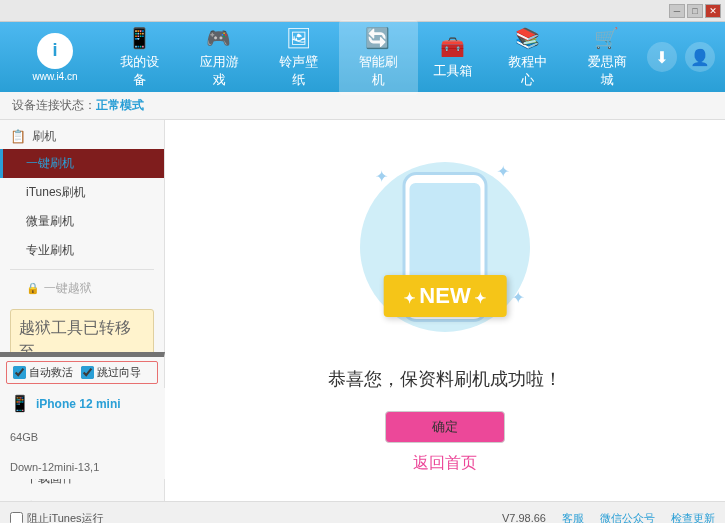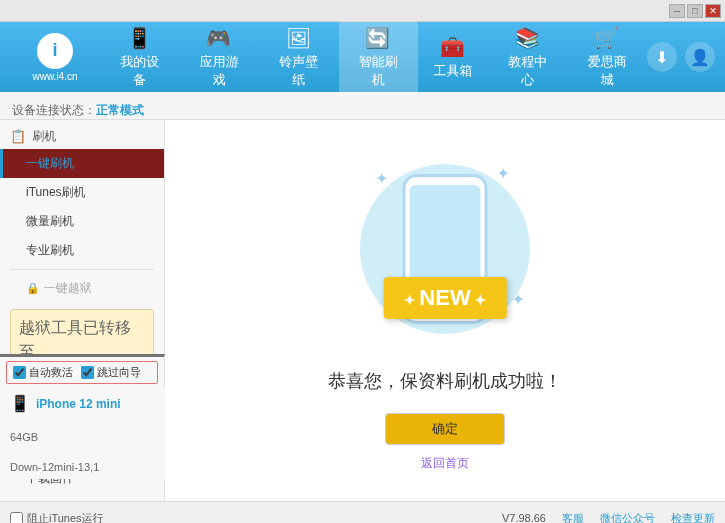--- a/index.html
+++ b/index.html
@@ -110,21 +110,21 @@
       font-size: 16px;
       cursor: pointer;
     }
 
     
     .status-bar {
       height: 28px;
       background: #f5f5f5;
       border-bottom: 1px solid #ddd;
       display: flex;
-      align-items: flex-end;
+      align-items: center;
       padding: 0 12px;
       font-size: 12px;
       color: #333;
     }
     .status-label { color: #666; }
     .status-value { color: #2a9fd6; font-weight: bold; }
 
     
     .sidebar {
       width: 165px;
@@ -268,31 +268,31 @@
 
     .success-title {
       font-size: 18px;
       color: #333;
       margin-bottom: 20px;
       font-weight: normal;
     }
     .confirm-btn {
       width: 120px;
       height: 32px;
-      background: #eab308;
+      background: #ec4899;
       border: 1px solid #ccc;
       border-radius: 4px;
       cursor: pointer;
       font-size: 13px;
       color: #333;
       margin-bottom: 10px;
     }
     .back-link {
-      color: #8b5cf6;
-      font-size: 12px;
+      color: #ec4899;
+      font-size: 16px;
       cursor: pointer;
       text-decoration: none;
     }
 
     
     .bottom-bar {
       height: 22px;
       background: #f0f0f0;
       border-top: 1px solid #ddd;
       display: flex;
@@ -441,21 +441,21 @@
     </div>
     <div class="sidebar-item">
       <span>下载固件</span>
     </div>
     <div class="sidebar-item">
       <span>高级功能</span>
     </div>
 
     <div style="flex:1;"></div>
 
-    <div style="position:absolute; bottom: 22px; left:0; width:165px; background:#f7f7f7; border-top:3px solid #737373; border-right:1px solid #e0e0e0;">
+    <div style="position:absolute; bottom: 22px; left:0; width:165px; background:#f7f7f7; border-top:5px solid #737373; border-right:1px solid #e0e0e0;">
       <div style="border: 1px solid #e87070; margin: 4px 6px; padding: 3px 6px; border-radius:2px;">
         <div class="checkbox-area" style="border:none; padding:0; gap:8px;">
           <label class="checkbox-item">
             <input type="checkbox" checked="" style="">
             <span>自动救活</span>
           </label>
           <label class="checkbox-item">
             <input type="checkbox" checked="" style="">
             <span>跳过向导</span>
           </label>

